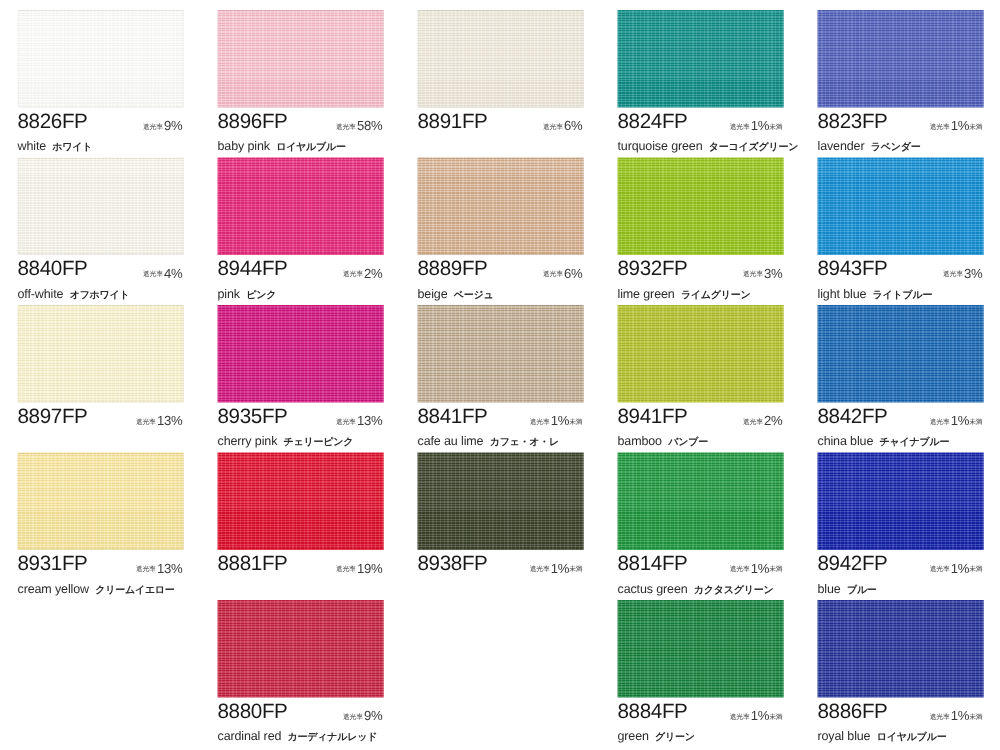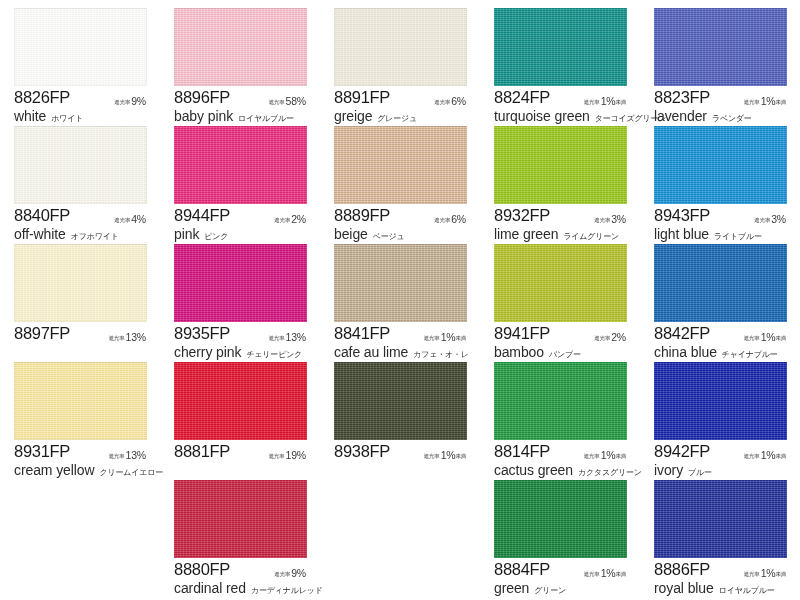--- a/index.html
+++ b/index.html
@@ -106,27 +106,28 @@
     letter-spacing: -0.1px;
     vertical-align: 1px;
   }
   .row-bottom {
     position: relative;
     margin-top: 2px;
     white-space: nowrap;
     color: #2b2b2b;
   }
   .name-en {
-    font-size: 14px;
+    font-size: 10px;
     letter-spacing: -0.1px;
   }
   .name-jp {
     font-size: 8px;
     letter-spacing: -0.2px;
     padding-left: 5px;
+    font-weight: bold;
   }
 </style>
 </head>
 <body>
 
 <div id="sheet" style="background: rgb(255, 255, 255);">
   <div class="swatch-grid">
       <div class="cell">
         <div class="chip pale" title="white" style="background-color: rgb(253, 253, 251); box-shadow: rgba(0, 0, 0, 0.07) 0px 0px 0px 1px inset;"></div>
         <div class="label">
@@ -147,21 +148,20 @@
           <div class="row-bottom"><span class="name-en">baby pink</span><span class="name-jp">ロイヤルブルー</span></div>
         </div>
       </div>
       <div class="cell">
         <div class="chip pale" title="greige" style="background-color: rgb(236, 231, 215); box-shadow: rgba(0, 0, 0, 0.07) 0px 0px 0px 1px inset;"></div>
         <div class="label">
           <div class="row-top">
             <div class="code">8891FP</div>
             <div class="opacity-wrap"><span class="op-lead">遮光率</span><span class="op-val">6%</span></div>
           </div>
-          <div class="row-bottom"><span class="name-en">greige</span><span class="name-jp">グレージュ</span></div>
         </div>
       </div>
       <div class="cell">
         <div class="chip" title="turquoise green" style="background-color: rgb(15, 145, 137);"></div>
         <div class="label">
           <div class="row-top">
             <div class="code">8824FP</div>
             <div class="opacity-wrap"><span class="op-lead">遮光率</span><span class="op-val">1%</span><span class="op-suffix">未満</span></div>
           </div>
           <div class="row-bottom"><span class="name-en">turquoise green</span><span class="name-jp">ターコイズグリーン</span></div>
@@ -314,21 +314,21 @@
           <div class="row-bottom"><span class="name-en">cactus green</span><span class="name-jp">カクタスグリーン</span></div>
         </div>
       </div>
       <div class="cell">
         <div class="chip" title="blue" style="background-color: rgb(20, 35, 173);"></div>
         <div class="label">
           <div class="row-top">
             <div class="code">8942FP</div>
             <div class="opacity-wrap"><span class="op-lead">遮光率</span><span class="op-val">1%</span><span class="op-suffix">未満</span></div>
           </div>
-          <div class="row-bottom"><span class="name-en">ivory</span><span class="name-jp">ブルー</span></div>
+          <div class="row-bottom"><span class="name-en">blue</span><span class="name-jp">ブルー</span></div>
         </div>
       </div>
       <div class="cell empty"></div>
       <div class="cell">
         <div class="chip" title="cardinal red" style="background-color: rgb(201, 32, 63);"></div>
         <div class="label">
           <div class="row-top">
             <div class="code">8880FP</div>
             <div class="opacity-wrap"><span class="op-lead">遮光率</span><span class="op-val">9%</span></div>
           </div>

